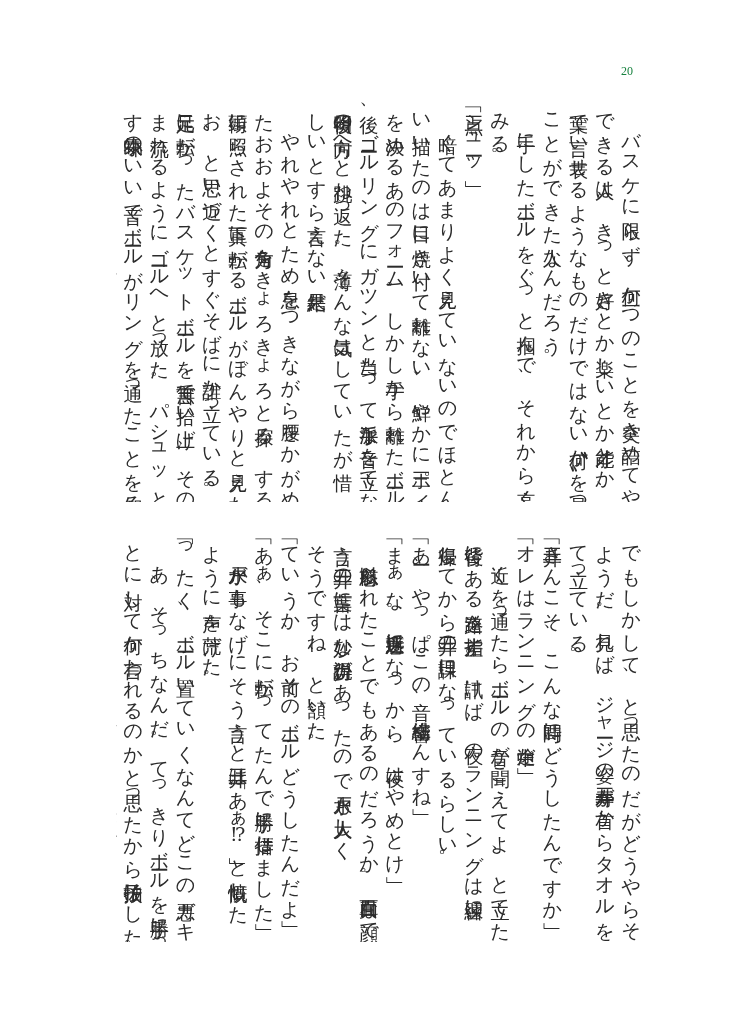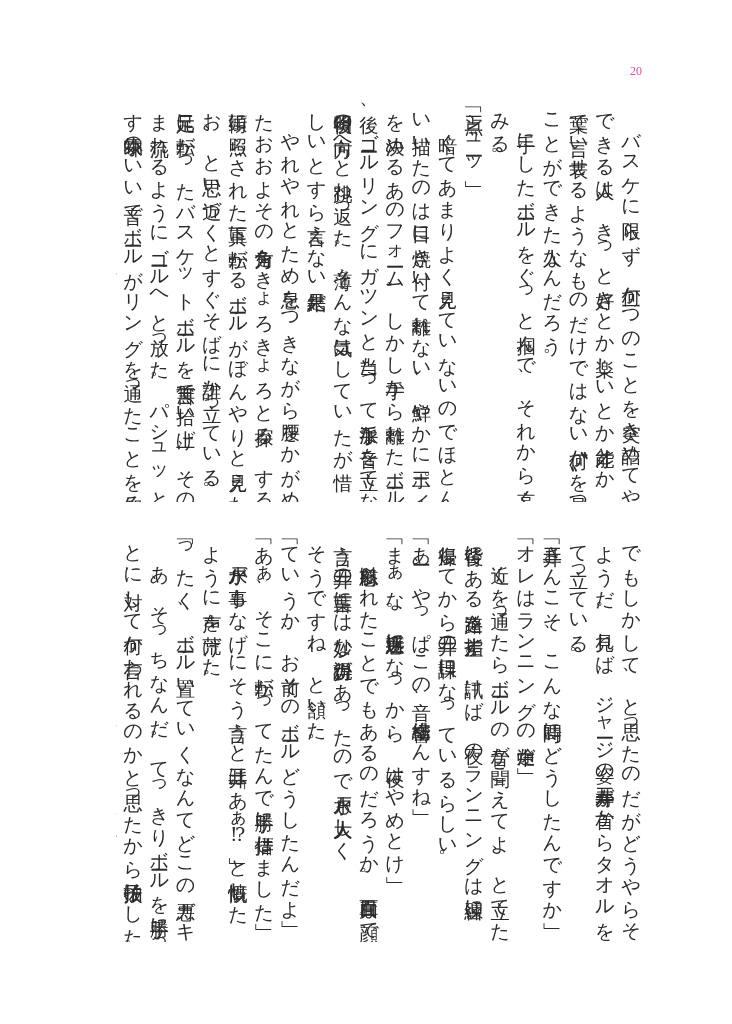--- a/index.html
+++ b/index.html
@@ -13,23 +13,23 @@
       position: relative;
       overflow: hidden;
       font-family: "DejaVu Serif", "Liberation Serif", serif;
       color: #2b2b2b;
     }
     .page-number {
       position: absolute;
       top: 64px;
       left: 612px;
       width: 30px;
-      text-align: right;
+      text-align: center;
       font-size: 12px;
-      color: #ec4899;
+      color: #15803d;
       font-family: "Liberation Serif", serif;
     }
     .text-block {
       position: absolute;
       left: 116px;
       width: 528px;
       writing-mode: vertical-rl;
       -webkit-writing-mode: vertical-rl;
       font-size: 19.2px;
       line-height: 26.2px;

